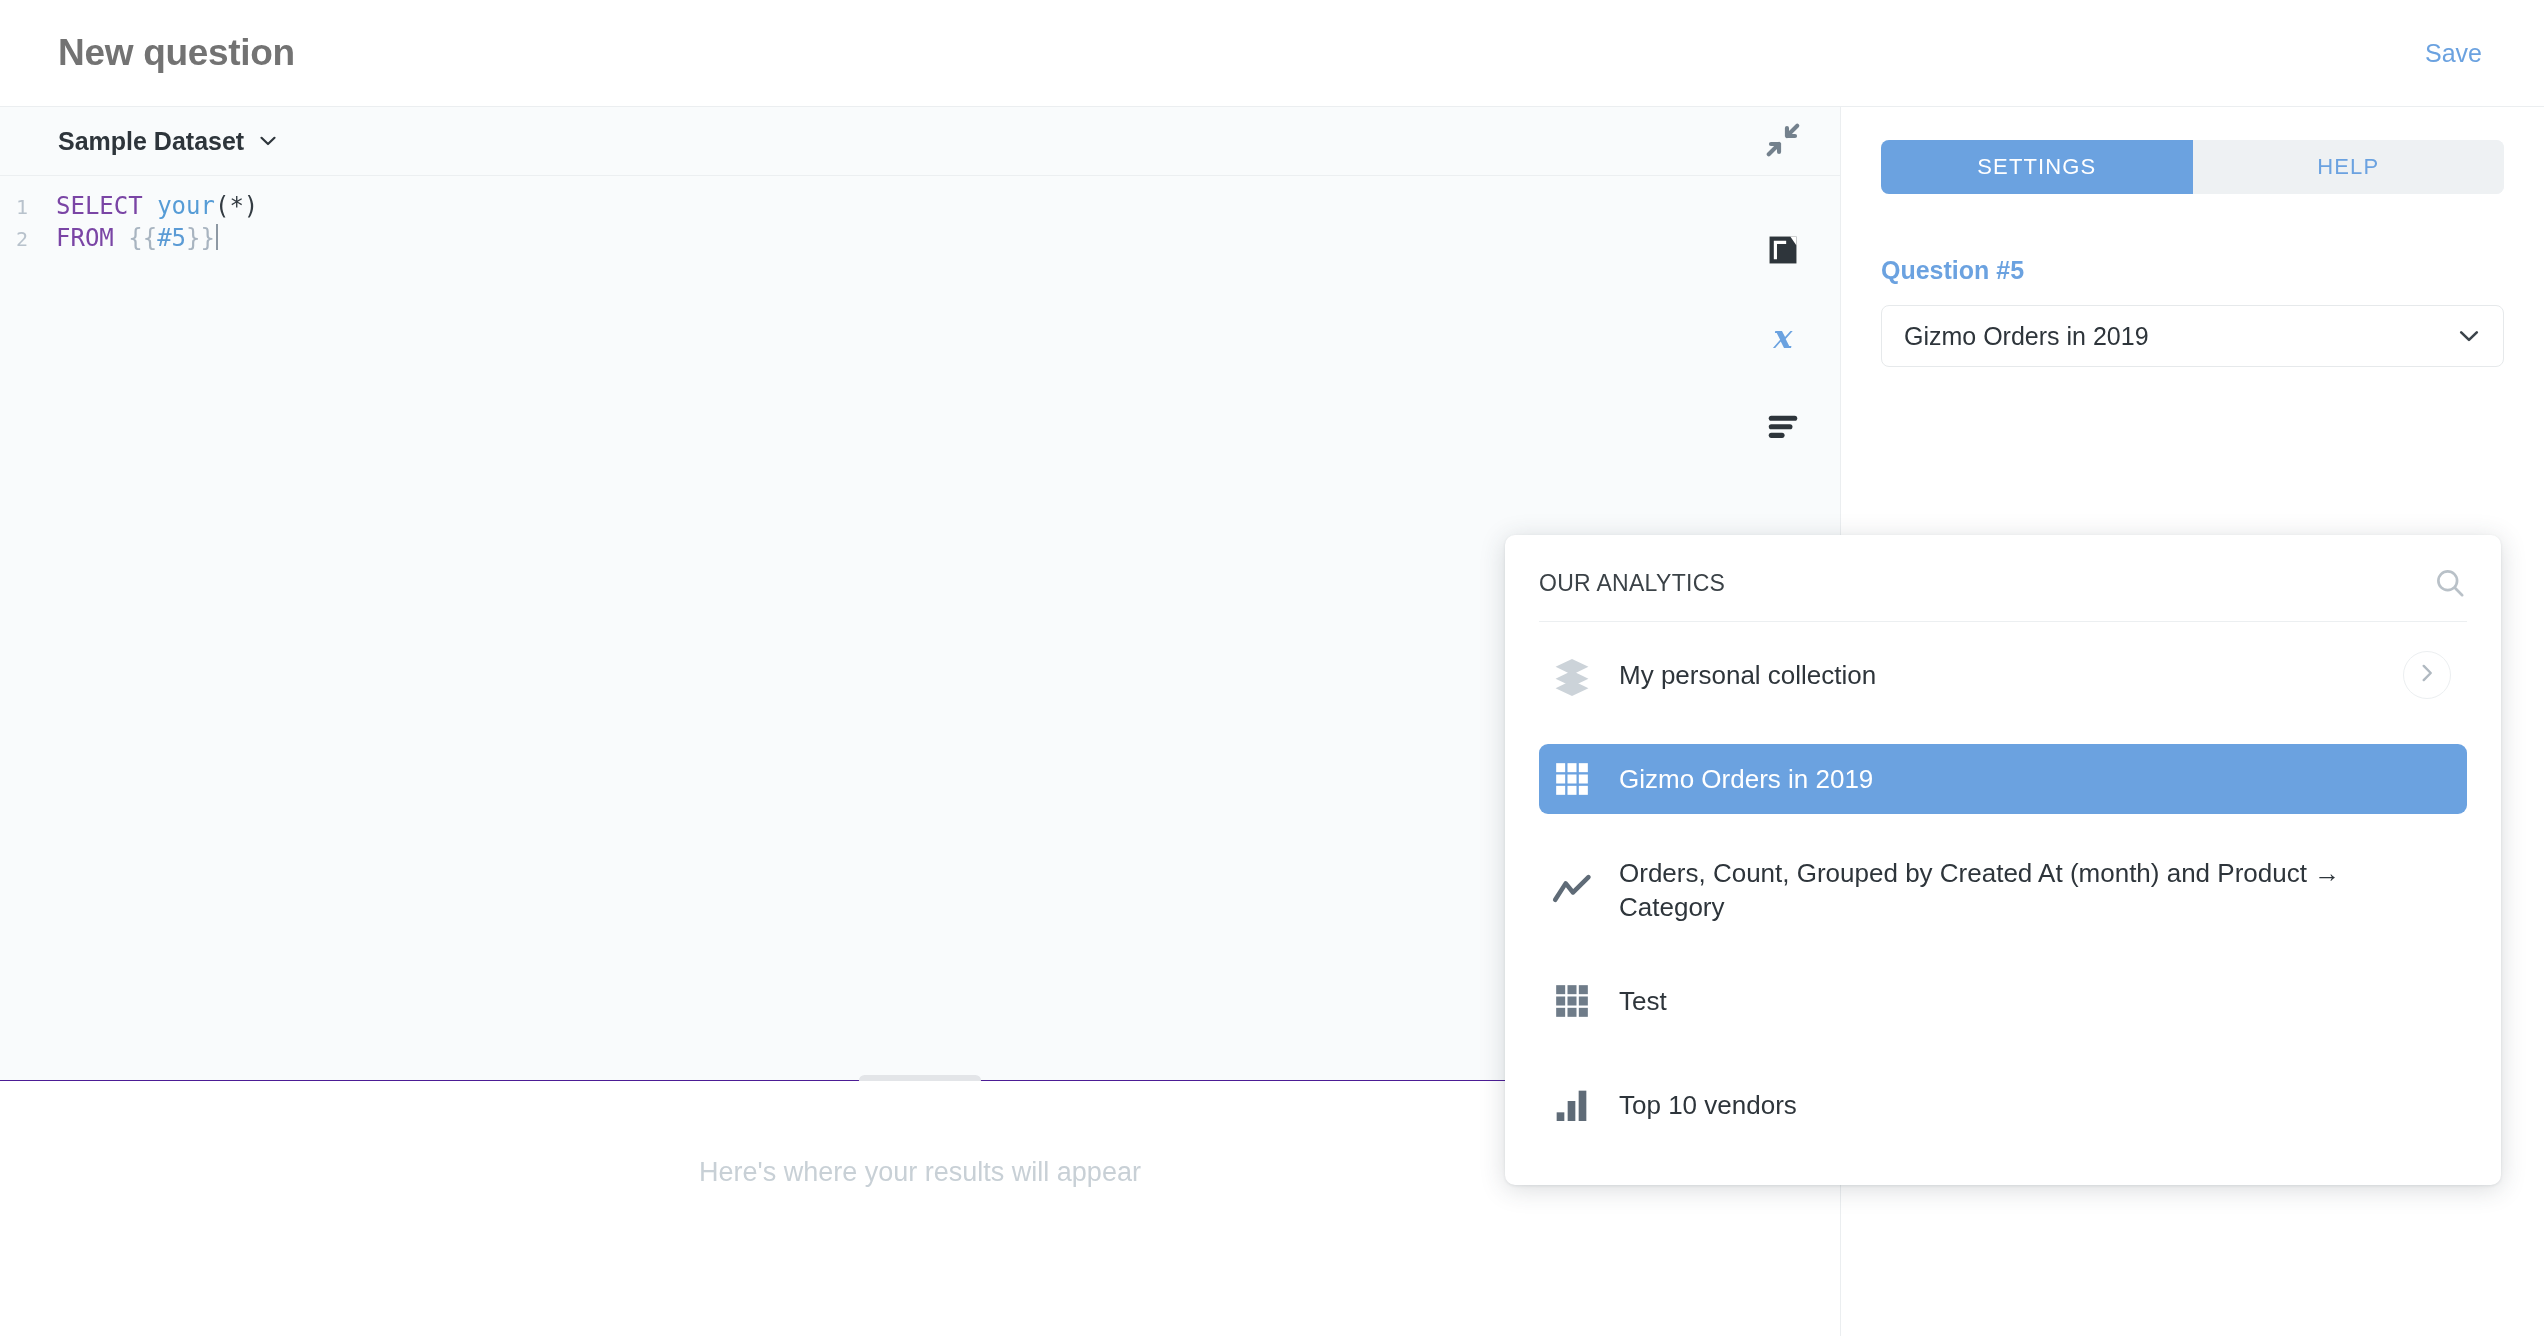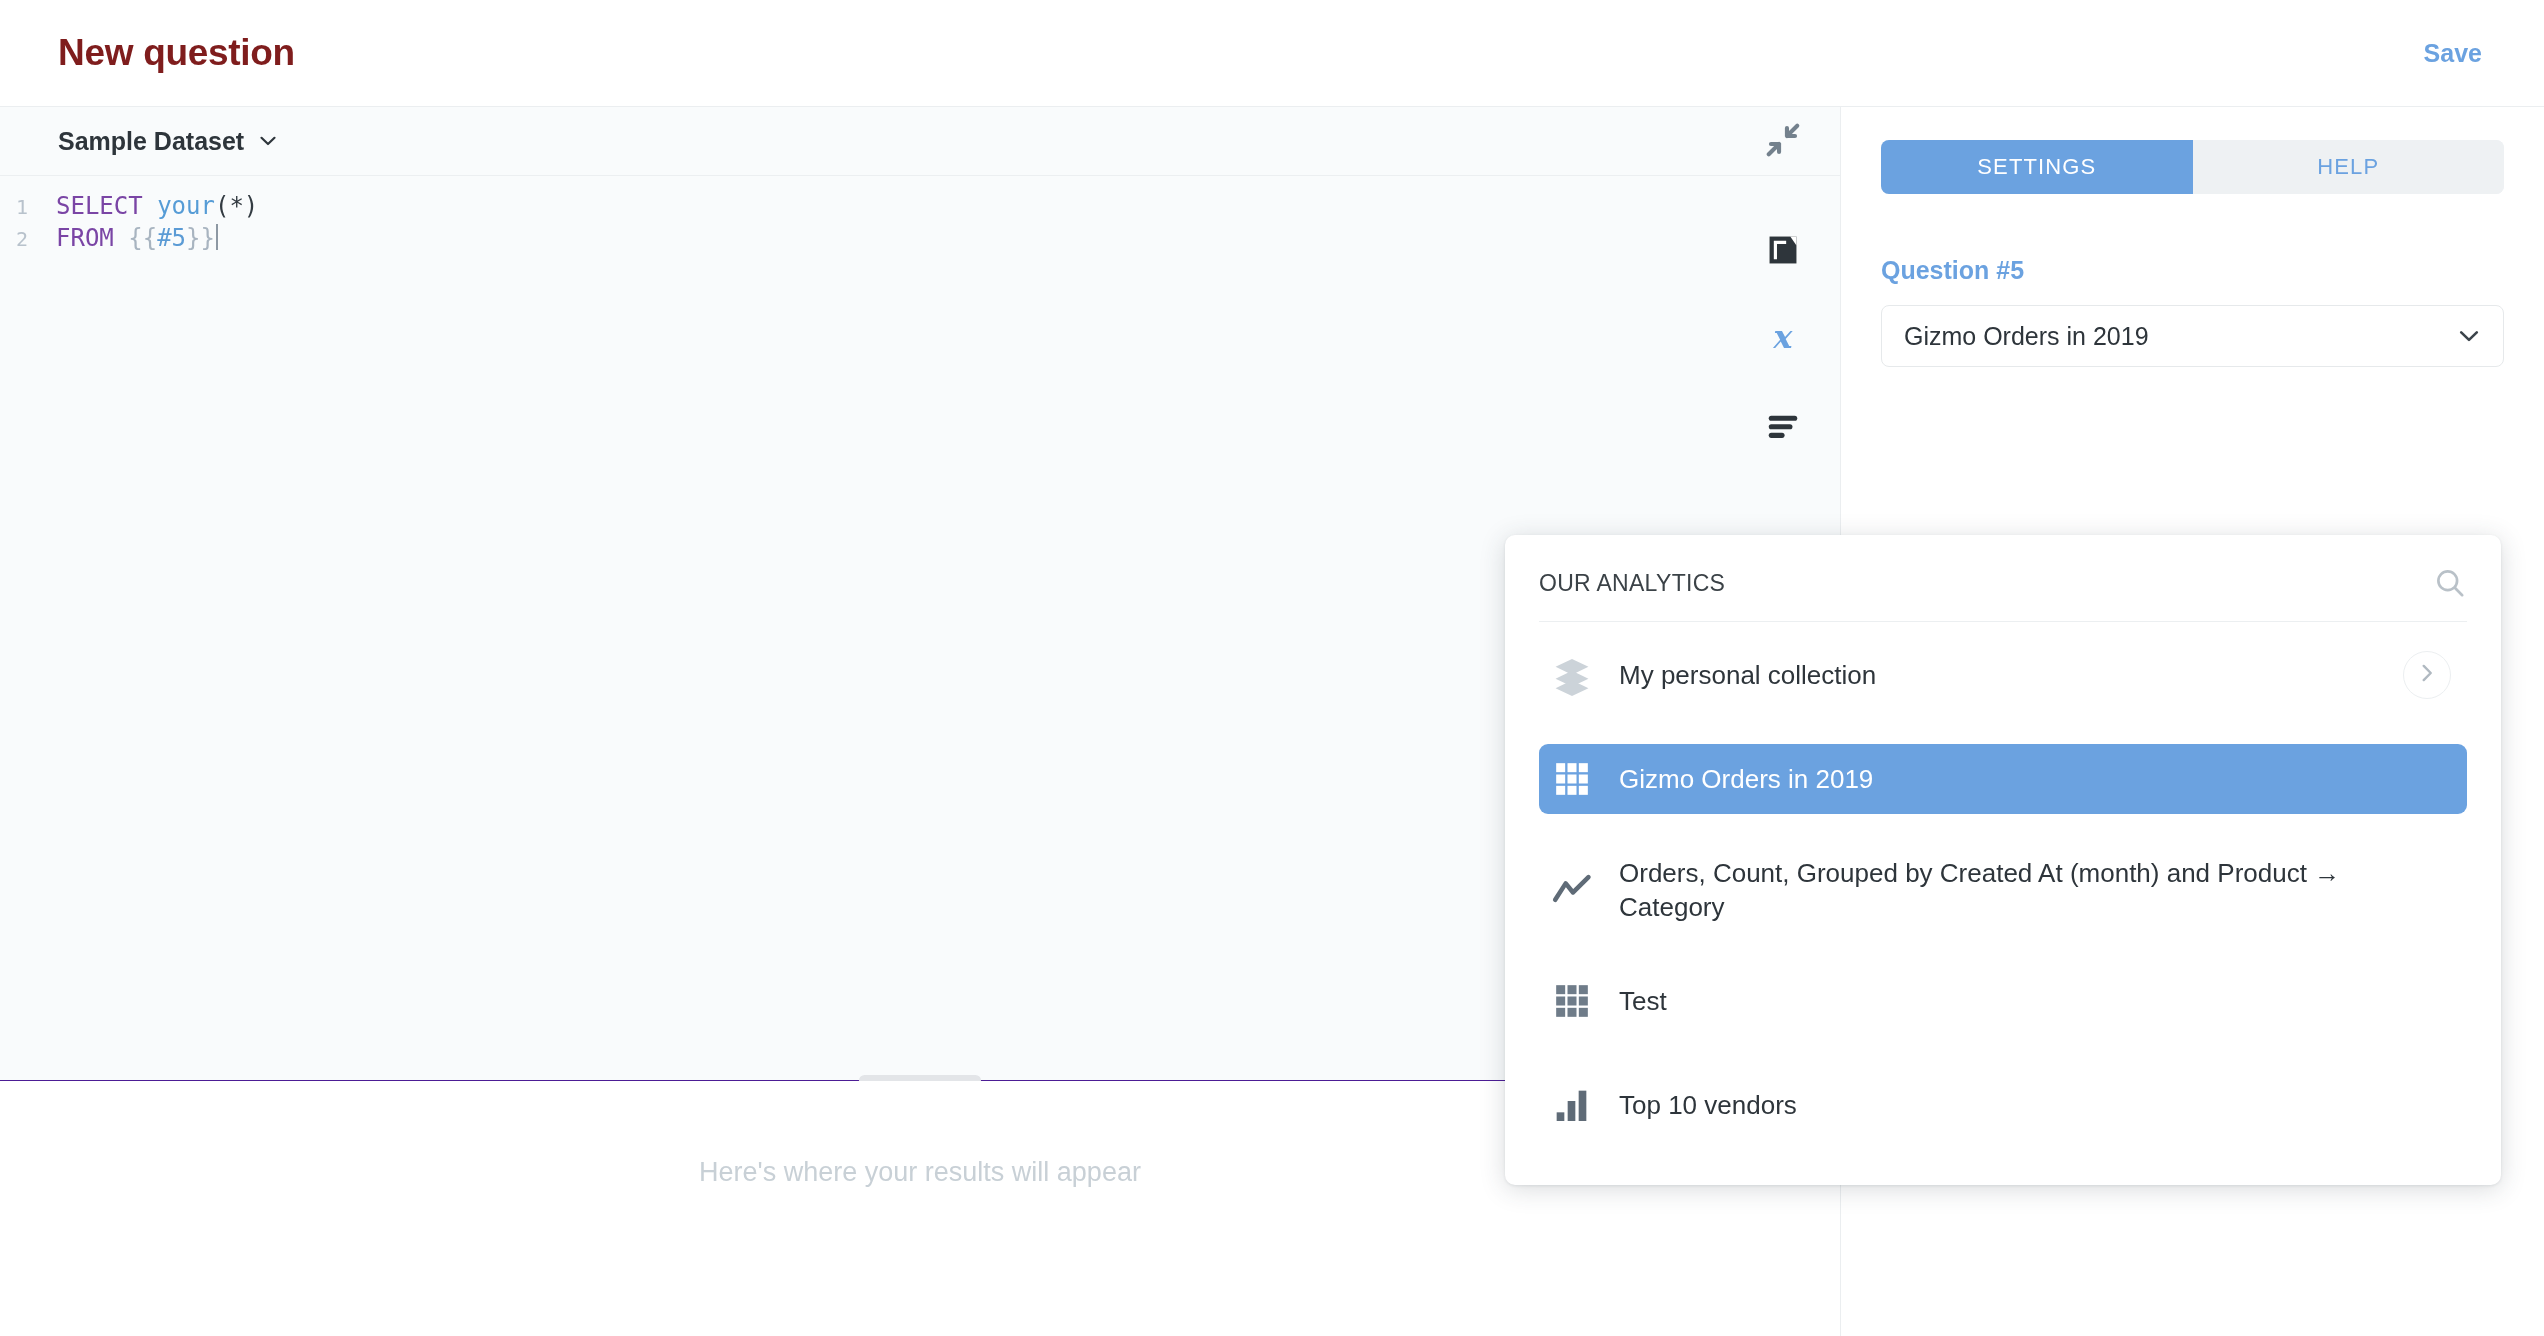--- a/index.html
+++ b/index.html
@@ -23,32 +23,32 @@
     position: absolute; left: 0; top: 0;
     width: 2544px; height: 107px;
     background: #ffffff;
     border-bottom: 1px solid #ebeef0;
     display: flex; align-items: center;
   }
   .topbar-title {
     margin-left: 58px;
     font-size: 37px;
     font-weight: bold;
-    color: #7f1d1d;
+    color: #737373;
     letter-spacing: -0.3px;
   }
   .topbar-actions {
     margin-left: auto;
     margin-right: 48px;
     display: flex; align-items: center;
   }
   .save-link {
     font-size: 25px;
     color: #6ba2e0;
-    font-weight: bold;
+    font-weight: normal;
     cursor: pointer;
     padding: 8px 14px;
   }
 
   
   .editor-col {
     position: absolute; left: 0; top: 107px;
     width: 1840px; height: 1229px;
     background: #ffffff;
   }

